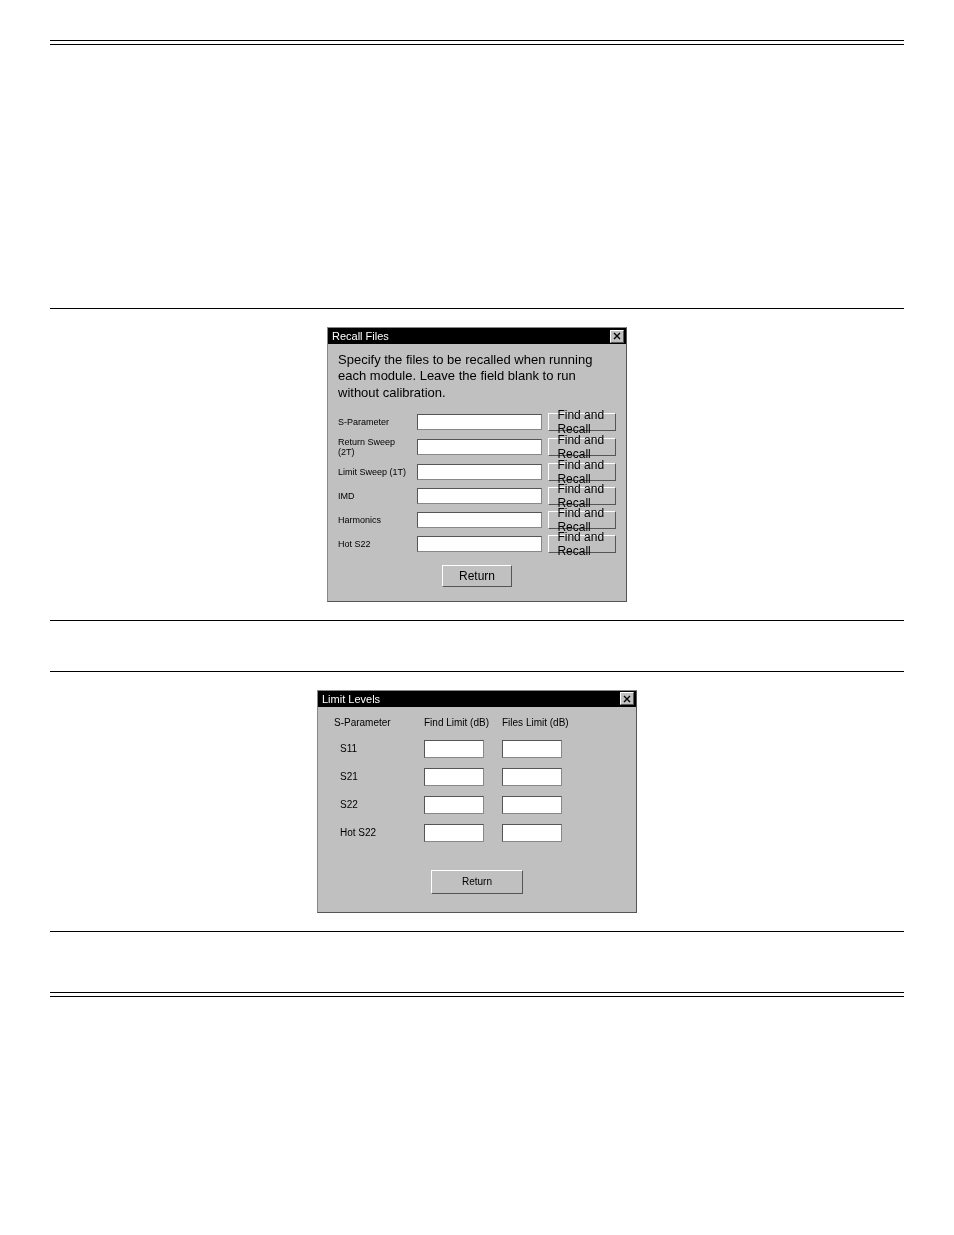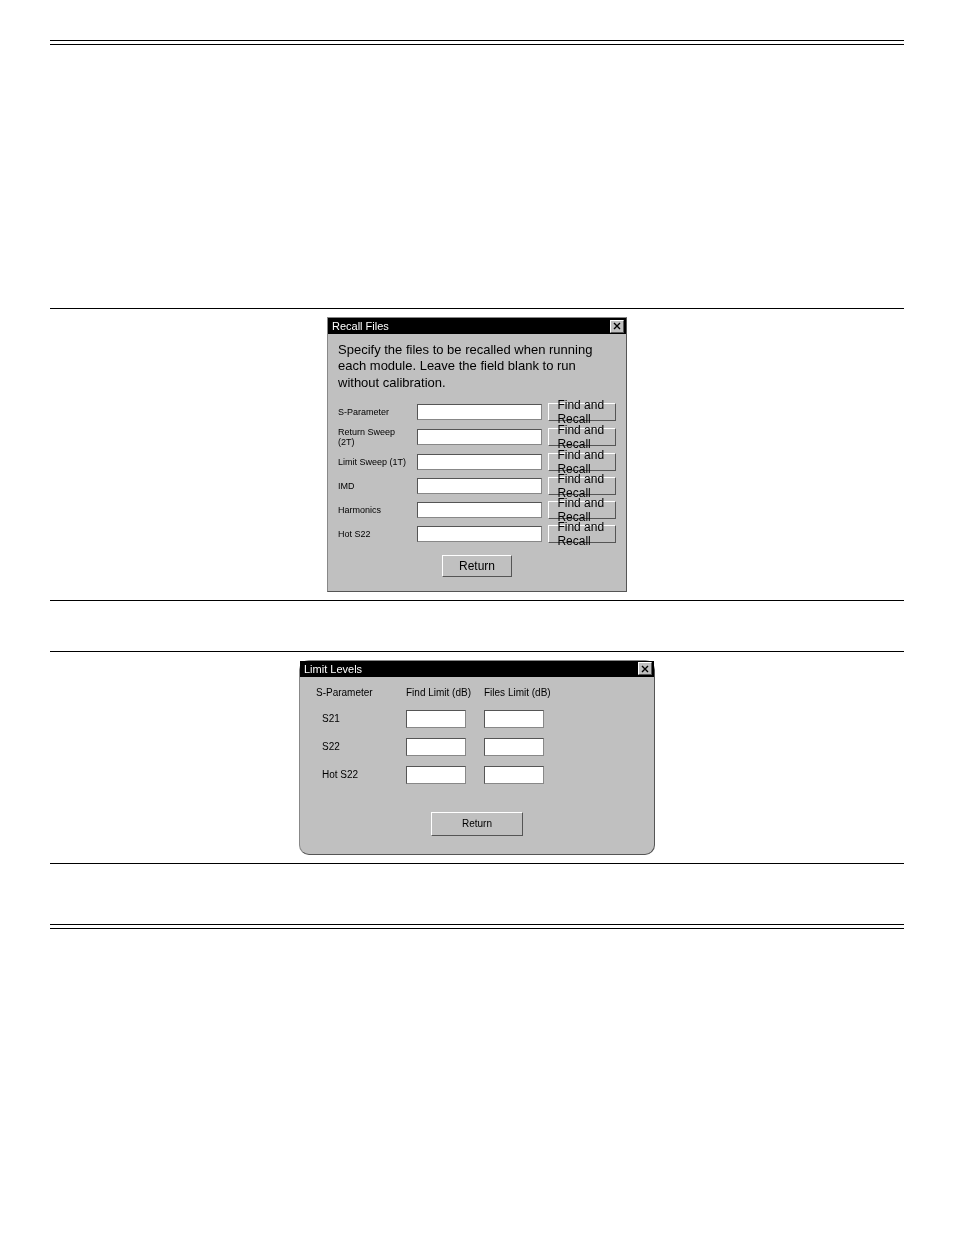--- a/index.html
+++ b/index.html
@@ -9,30 +9,30 @@
     background: #fff;
     font-family: Arial, Helvetica, sans-serif;
     font-size: 12px;
     color: #000;
   }
   .top-rule { border-top: 1px solid #000; height: 0; margin: 0 0 3px 0; }
   .figure-wrap { margin: 40px 0 20px 0; }
   .fig-rule { border-top: 1px solid #000; height: 0; margin: 0; }
   .dialog {
     width: 300px;
-    margin: 2px auto;
+    margin: 12px auto;
     background: #c0c0c0;
     border: 1px solid #888;
     border-right-color: #555;
     border-bottom-color: #555;
     font-family: "MS Sans Serif", Arial, sans-serif;
     font-size: 10px;
     color: #000;
   }
-  .dialog.wide { width: 356px; border-radius: 10px; }
+  .dialog.wide { width: 320px; }
   .titlebar {
     background: #000;
     color: #fff;
     display: flex;
     align-items: center;
     justify-content: space-between;
     height: 16px;
     padding: 0 2px 0 4px;
     font-size: 11px;
   }
@@ -179,20 +179,25 @@
         </span>
       </div>
       <div class="limit-body">
         <div class="limit-head">
           <span class="lh-left">S-Parameter</span>
           <span class="lh-col">Find Limit (dB)</span>
           <span class="lh-col">Files Limit (dB)</span>
         </div>
 
         <div class="limit-row">
+          <span class="ll">S11</span>
+          <input type="text" style="">
+          <input type="text" style="">
+        </div>
+        <div class="limit-row">
           <span class="ll">S21</span>
           <input type="text" style="">
           <input type="text" style="">
         </div>
         <div class="limit-row">
           <span class="ll">S22</span>
           <input type="text" style="">
           <input type="text" style="">
         </div>
         <div class="limit-row">

